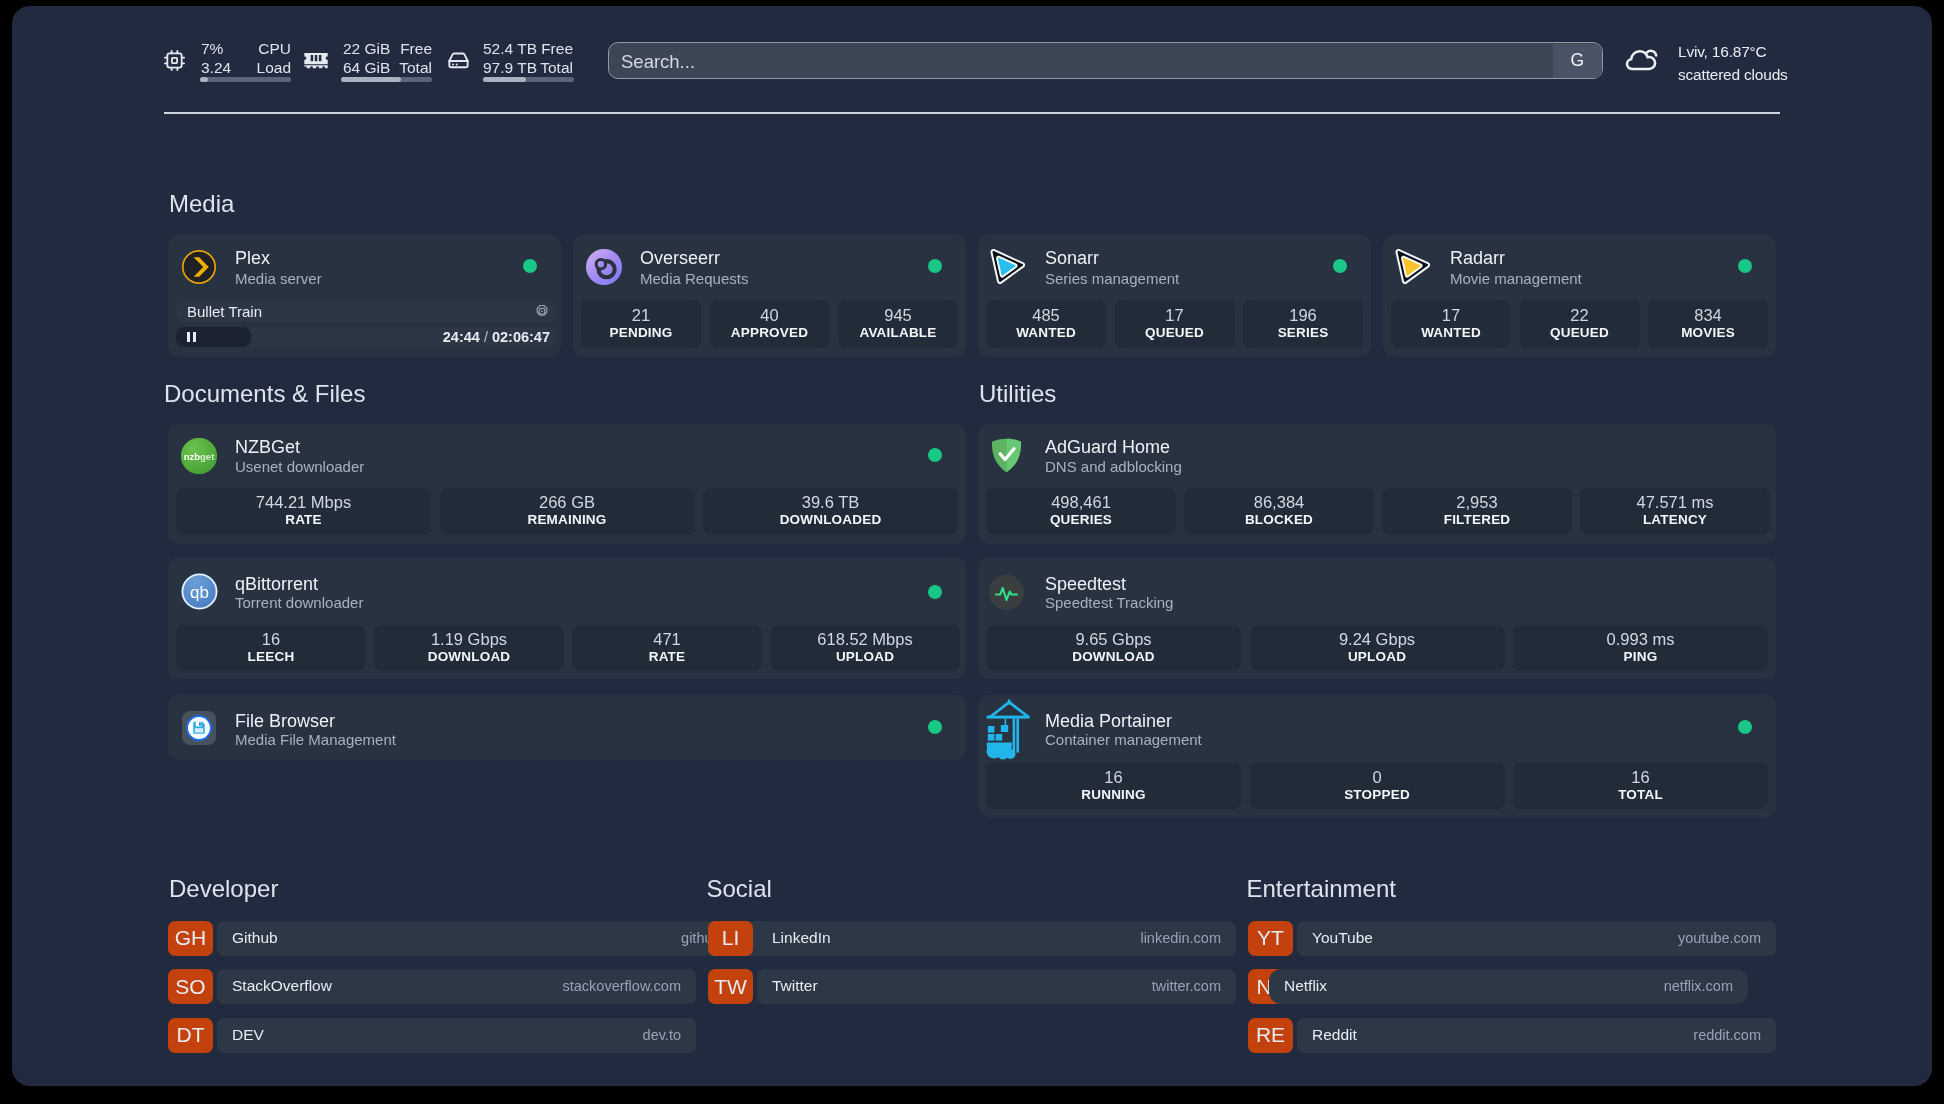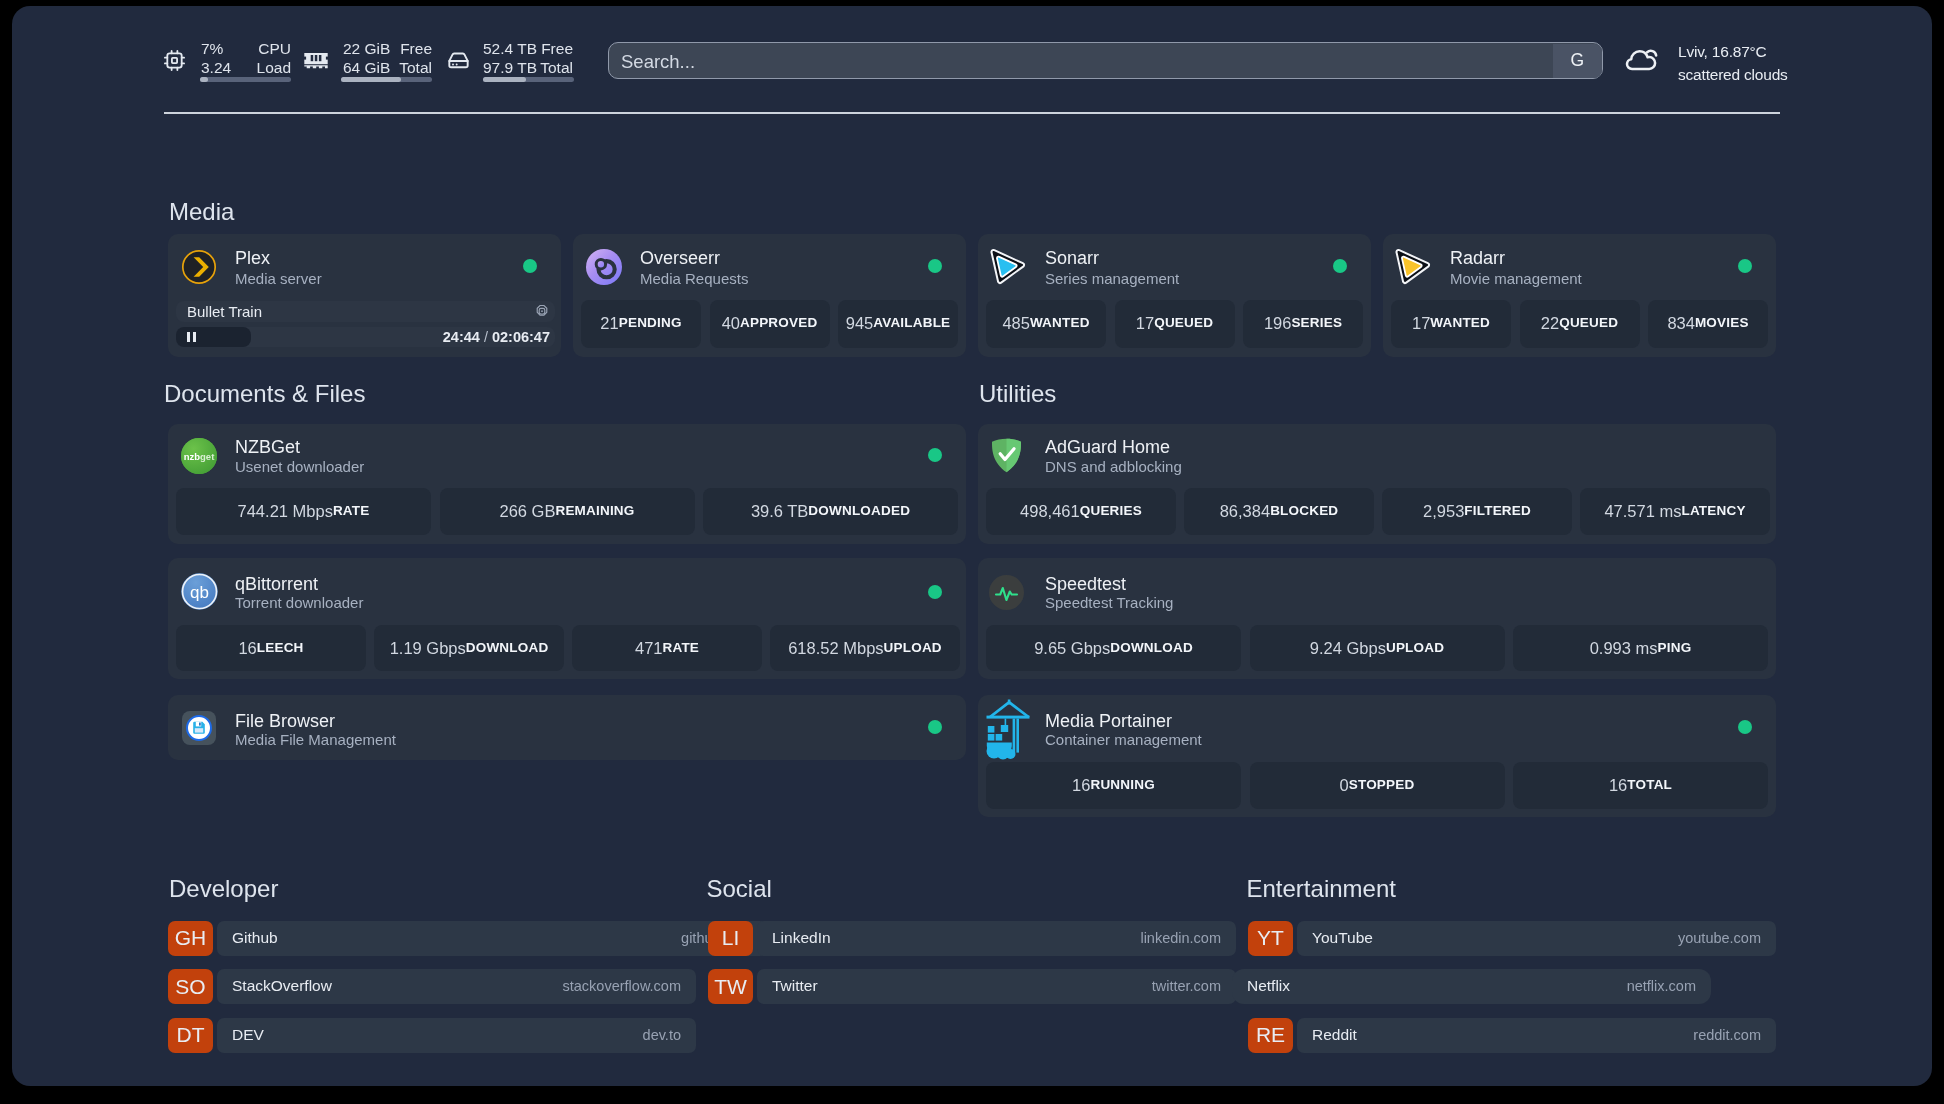--- a/index.html
+++ b/index.html
@@ -3,21 +3,21 @@
 <meta charset="utf-8">
 <style>
   * { margin:0; padding:0; box-sizing:border-box; }
   html,body { width:1944px; height:1104px; background:#000; overflow:hidden;
     font-family:"Liberation Sans", sans-serif; }
   .abs { position:absolute; }
   .page { position:absolute; left:12px; top:6px; width:1920px; height:1080px;
     background:#212a3e; border-radius:18px; }
   .card { position:absolute; background:#293240; border-radius:10px; }
   .sbox { position:absolute; background:#222b38; border-radius:8px;
-    display:flex; align-items:center; justify-content:center; }
+    display:flex; flex-direction:column; align-items:center; justify-content:center; }
   .num { font-size:16.5px; line-height:19px; color:#d2d8e1; }
   .lbl { font-size:13.5px; line-height:16.5px; font-weight:700; color:#f3f6fa; letter-spacing:.2px; }
   .title { position:absolute; font-size:18px; font-weight:500; color:#eef1f5; line-height:20px; }
   .sub { position:absolute; font-size:15px; color:#a7b1c1; line-height:17px; }
   .dot { position:absolute; width:14px; height:14px; border-radius:50%; background:#19c786; }
   .h2 { position:absolute; font-size:24px; font-weight:500; color:#dee4ed; line-height:28px; }
   .bmtile { position:absolute; width:45px; height:35px; background:#c2410c; border-radius:7px;
     display:flex; align-items:center; justify-content:center;
     font-size:21px; color:#e8ecf2; }
   .bmbar { position:absolute; height:35px; background:#2d3847; border-radius:7px; }
@@ -73,21 +73,21 @@
 <div class="abs" style="left:621px; top:51px; font-size:18.5px; color:#d3d9e3;">Search...</div>
 
 <svg class="abs" style="left:1625px; top:42px;" width="35" height="31" viewBox="0 0 36 32" fill="none" stroke="#eef1f5" stroke-width="2.6" stroke-linecap="round" stroke-linejoin="round">
   <path d="M22.8 10.6 a5.6 5.6 0 0 1 9.3 3.3"></path>
   <path d="M7.2 27.8 C4.2 27.8 2 25.6 2 22.8 C2 20.2 3.9 18.1 6.4 17.8 C6.6 13.2 10.4 9.6 15 9.6 C18.9 9.6 22.2 12.2 23.3 15.8 C23.8 15.7 24.3 15.6 24.9 15.6 C28.3 15.6 31 18.3 31 21.7 C31 25.1 28.3 27.8 24.9 27.8 Z"></path>
 </svg>
 <div class="abs" style="left:1678px; top:41px; font-size:15.5px; line-height:22.5px; letter-spacing:-0.2px; color:#e9edf3;">Lviv, 16.87°C<br>scattered clouds</div>
 
 <div class="abs" style="left:164px; top:112px; width:1616px; height:2px; background:#cdd3dc;"></div>
 
-<div class="h2" style="left:169px; top:190px;margin-top:8px;">Media</div>
+<div class="h2" style="left:169px; top:190px;">Media</div>
 <div class="h2" style="left:164px; top:380px;">Documents &amp; Files</div>
 <div class="h2" style="left:979px; top:380px;">Utilities</div>
 <div class="h2" style="left:169px; top:875px;">Developer</div>
 <div class="h2" style="left:706.5px; top:875px;">Social</div>
 <div class="h2" style="left:1246.5px; top:875px;">Entertainment</div>
 
 <div class="card" style="left:168px; top:234px; width:393px; height:123px;"></div>
 <svg class="abs" style="left:181px; top:249px;" width="36" height="36" viewBox="0 0 36 36">
   <circle cx="18" cy="18" r="17" fill="#1f2125"></circle>
   <circle cx="18" cy="18" r="16.2" fill="none" stroke="#e6a20c" stroke-width="1.7"></circle>
@@ -365,21 +365,21 @@
     <div class="bmname">Twitter</div>
     <div class="bmdom">twitter.com</div>
   </div>
 
 <div class="bmtile" style="left:1248px; top:920.5px;">YT</div>
 <div class="bmbar" style="left:1297px; top:920.5px; width:479px;">
     <div class="bmname">YouTube</div>
     <div class="bmdom">youtube.com</div>
   </div>
 <div class="bmtile" style="left:1248px; top:969px;">NF</div>
-<div class="bmbar" style="left:1232px; top:969px; width:479px;border-radius:12px;">
+<div class="bmbar" style="left:1269px; top:969px; width:479px;border-radius:12px;">
     <div class="bmname">Netflix</div>
     <div class="bmdom">netflix.com</div>
   </div>
 <div class="bmtile" style="left:1248px; top:1017.5px;">RE</div>
 <div class="bmbar" style="left:1297px; top:1017.5px; width:479px;">
     <div class="bmname">Reddit</div>
     <div class="bmdom">reddit.com</div>
   </div>
 
 </body></html>

